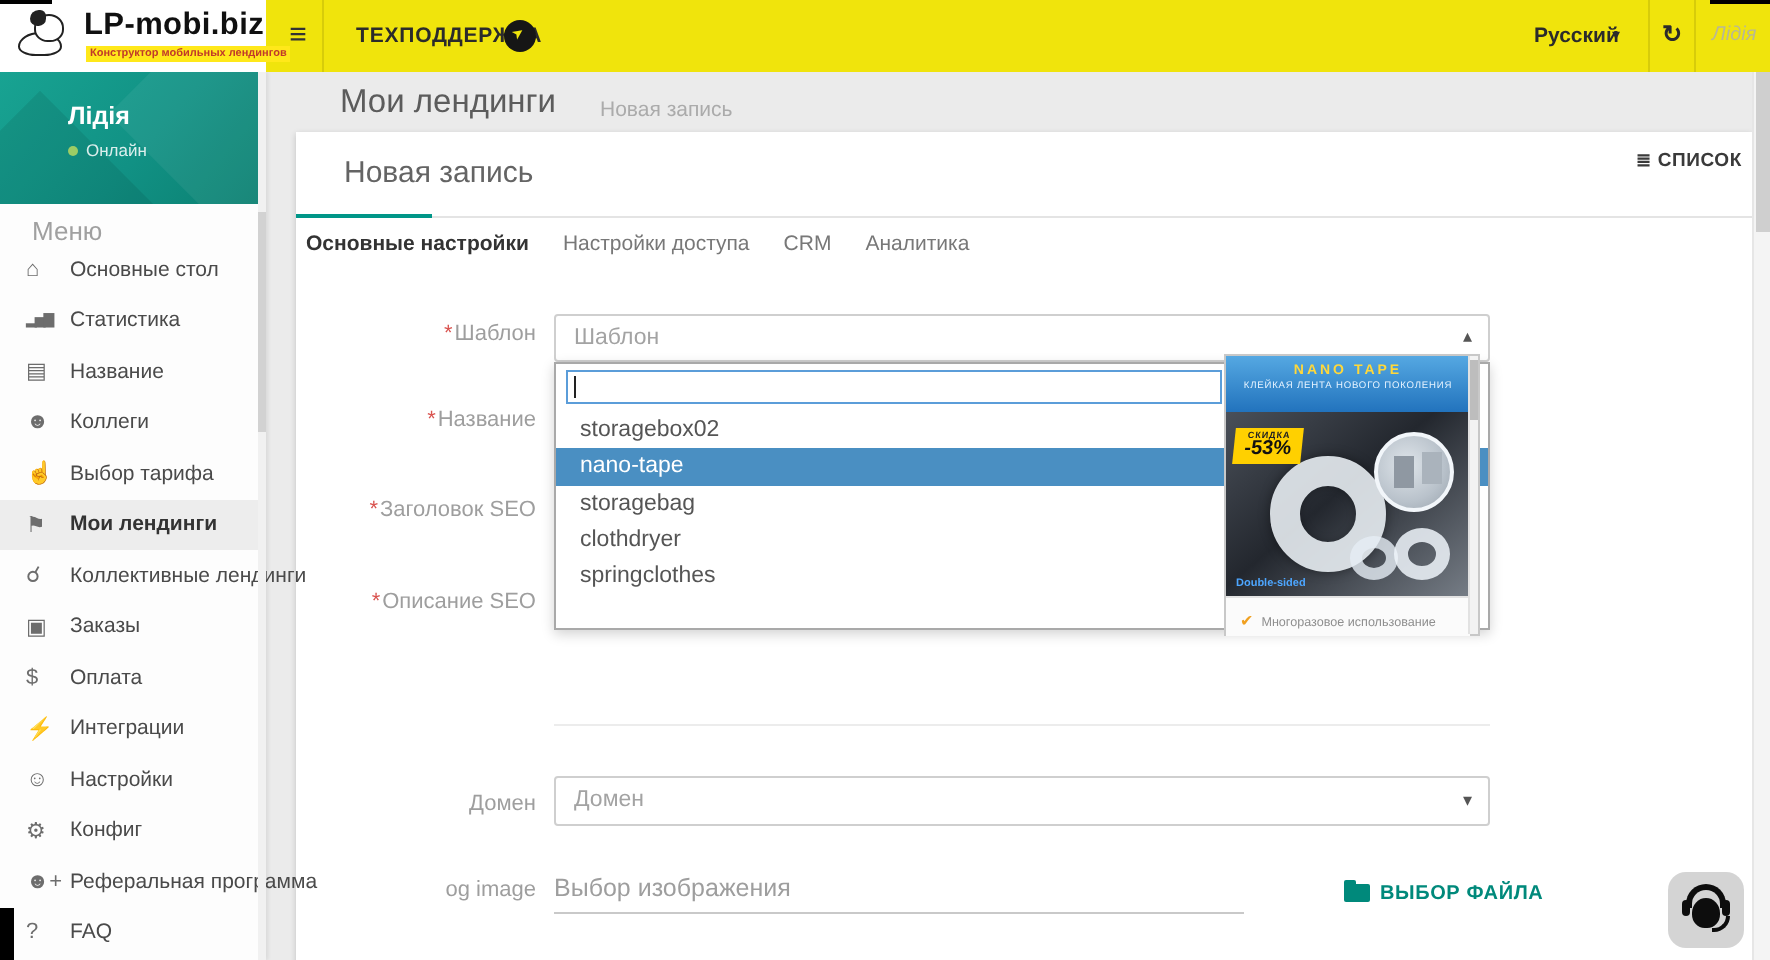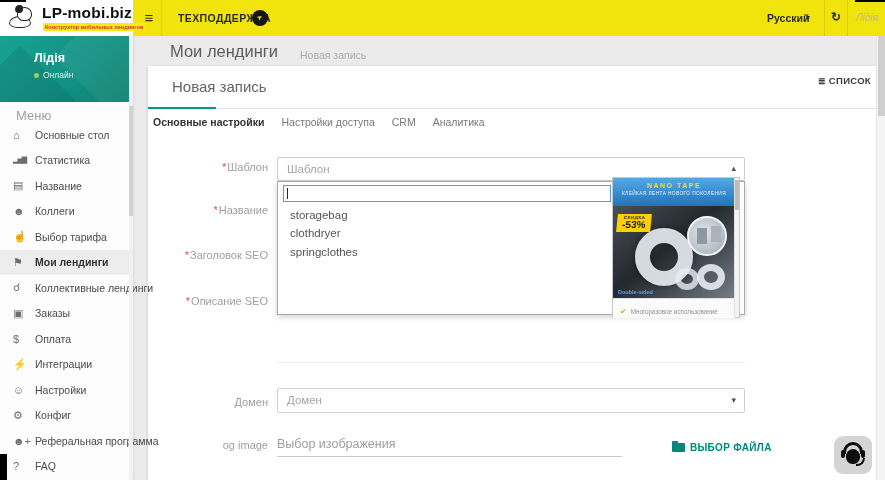--- a/index.html
+++ b/index.html
@@ -248,20 +248,22 @@
 <div class="abs select-box" style="top:157px;">
   <span class="ph">Шаблон</span>
   <span class="caret">▴</span>
 </div>
 
 <div class="abs dd-panel">
   <div class="dd-search">
       <div class="dd-cursor"></div>
     </div>
   <div class="dd-list" id="dd-list">
+      <div class="dd-item">storagebox02</div>
+      <div class="dd-item selected">nano-tape</div>
       <div class="dd-item">storagebag</div>
       <div class="dd-item">clothdryer</div>
       <div class="dd-item">springclothes</div>
     </div>
 </div>
 
 <div class="abs preview">
   <div class="pv-head">
     <div class="pv-title">NANO TAPE</div>
     <div class="pv-sub">КЛЕЙКАЯ ЛЕНТА НОВОГО ПОКОЛЕНИЯ</div>

